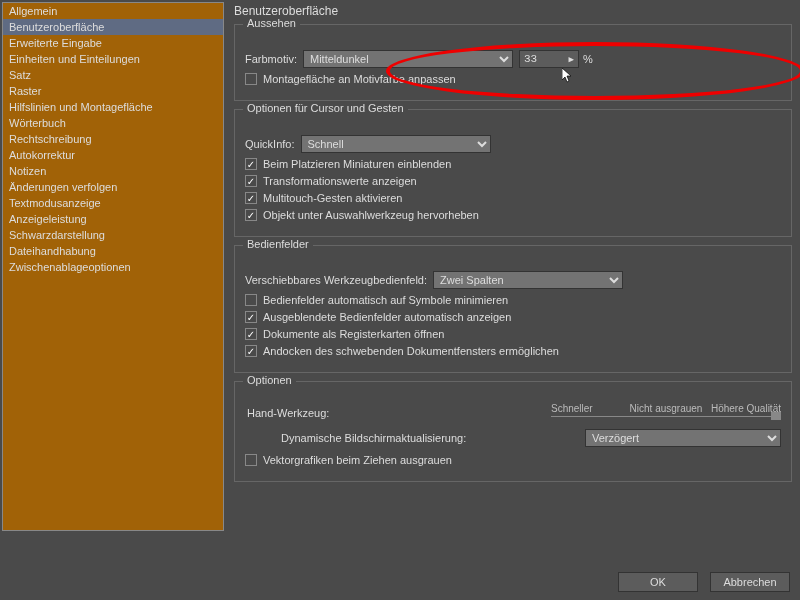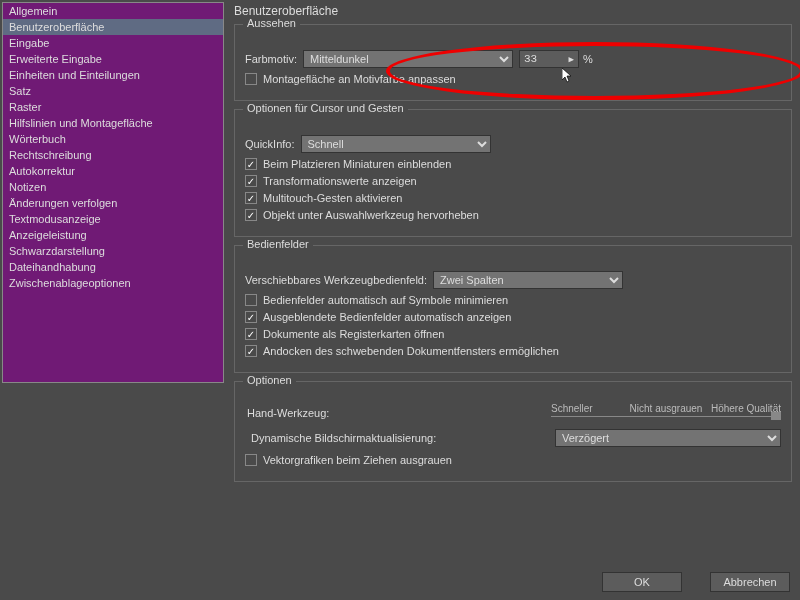--- a/index.html
+++ b/index.html
@@ -1,18 +1,18 @@
 <!DOCTYPE html>
 <html><head>
 <meta charset="utf-8">
 <style>
   * { box-sizing: border-box; margin: 0; padding: 0; }
   body { font-family: Tahoma, Arial, sans-serif; font-size: 11px; color: #ddd; background: #4a4a4a; width: 800px; height: 600px; overflow: hidden; }
   .container { display: flex; width: 800px; height: 555px; }
-  .sidebar { width: 222px; height: 381px; margin: 2px; border: 1px solid #888; background: #701a75; overflow-y: auto; }
+  .sidebar { width: 222px; height: 529px; margin: 2px; border: 1px solid #888; background: #a16207; overflow-y: auto; }
   .sidebar-item { padding: 2px 6px; cursor: pointer; color: #ddd; }
   .sidebar-item.active { background: #5f6b83; }
   .main { flex: 1; padding: 4px 8px; position: relative; }
   .title { font-size: 12px; margin-bottom: 6px; color: #ddd; }
   .group { border: 1px solid #666; padding: 21px 10px 10px 10px; margin-bottom: 8px; position: relative; }
   .group-title { position: absolute; top: -8px; left: 8px; background: #4a4a4a; padding: 0 4px; color: #ddd; }
   .row { display: flex; align-items: center; margin: 4px 0; }
   .row.right { }
   .label { color: #ddd; margin-right: 6px; }
   .label.right { text-align: left; }
@@ -25,33 +25,32 @@
   .checkbox.checked::before { content: "✓"; }
   .slider-row { display: flex; align-items: center; margin: 2px 0; }
   .slider { position: relative; width: 230px; height: 16px; margin-left: 8px; }
   .slider-track { position: absolute; top: 11px; left: 0; right: 0; height: 1px; background: #888; }
   .slider-thumb { position: absolute; top: 7px; width: 10px; height: 8px; background: #888; }
   .slider-labels { display: flex; position: relative; margin-left: 8px; width: 230px; font-size: 10px; color: #bbb; }
   .slider-lab-left { position: absolute; left: 0; }
   .slider-lab-right { position: absolute; right: 0; }
   .slider-lab-mid { position: absolute; left: 50%; transform: translateX(-50%); }
   .options-right-col { display: flex; flex-direction: column; align-items: flex-end; }
-  .footer { position: absolute; right: 10px; bottom: 8px; display: flex; gap: 28px; }
+  .footer { position: absolute; right: 10px; bottom: 8px; display: flex; gap: 12px; }
   .btn { width: 80px; height: 20px; background: #5c5c5c; border: 1px solid #333; color: #ddd; display: flex; align-items: center; justify-content: center; cursor: pointer; }
   .annotation { position: absolute; border: 4px solid #e00; border-radius: 50% / 50%; pointer-events: none; }
   .cursor { position: absolute; width: 12px; height: 16px; pointer-events: none; }
 </style>
 </head>
 <body>
 
 <div class="container">
   <div class="sidebar">
       <div class="sidebar-item">Allgemein</div>
       <div class="sidebar-item active">Benutzeroberfläche</div>
-      <div class="sidebar-item">Eingabe</div>
       <div class="sidebar-item">Erweiterte Eingabe</div>
       <div class="sidebar-item">Einheiten und Einteilungen</div>
       <div class="sidebar-item">Satz</div>
       <div class="sidebar-item">Raster</div>
       <div class="sidebar-item">Hilfslinien und Montagefläche</div>
       <div class="sidebar-item">Wörterbuch</div>
       <div class="sidebar-item">Rechtschreibung</div>
       <div class="sidebar-item">Autokorrektur</div>
       <div class="sidebar-item">Notizen</div>
       <div class="sidebar-item">Änderungen verfolgen</div>
@@ -141,21 +140,21 @@
           </div>
         <div class="slider-row">
           <span class="label right" style="width:290px">Hand-Werkzeug:</span>
           <div class="slider">
             <div class="slider-track"></div>
             <div class="slider-thumb" style="right:0"></div>
           </div>
         </div>
         <div class="slider-row" style="margin-top:6px">
           <span class="label right" style="width:290px">Dynamische Bildschirmaktualisierung:</span>
-          <select class="dropdown" style="width:226px;margin-left:8px"><option>Verzögert</option></select>
+          <select class="dropdown" style="width:196px;margin-left:8px"><option>Verzögert</option></select>
         </div>
       </div>
       <div class="checkbox-row">
           <span class="checkbox"></span>
           <span>Vektorgrafiken beim Ziehen ausgrauen</span>
         </div>
     </div>
 
     <div class="annotation" style="left:160px; top:42px; width:418px; height:58px;"></div>
     <svg class="cursor" style="left:336px; top:68px;" viewBox="0 0 12 16">

